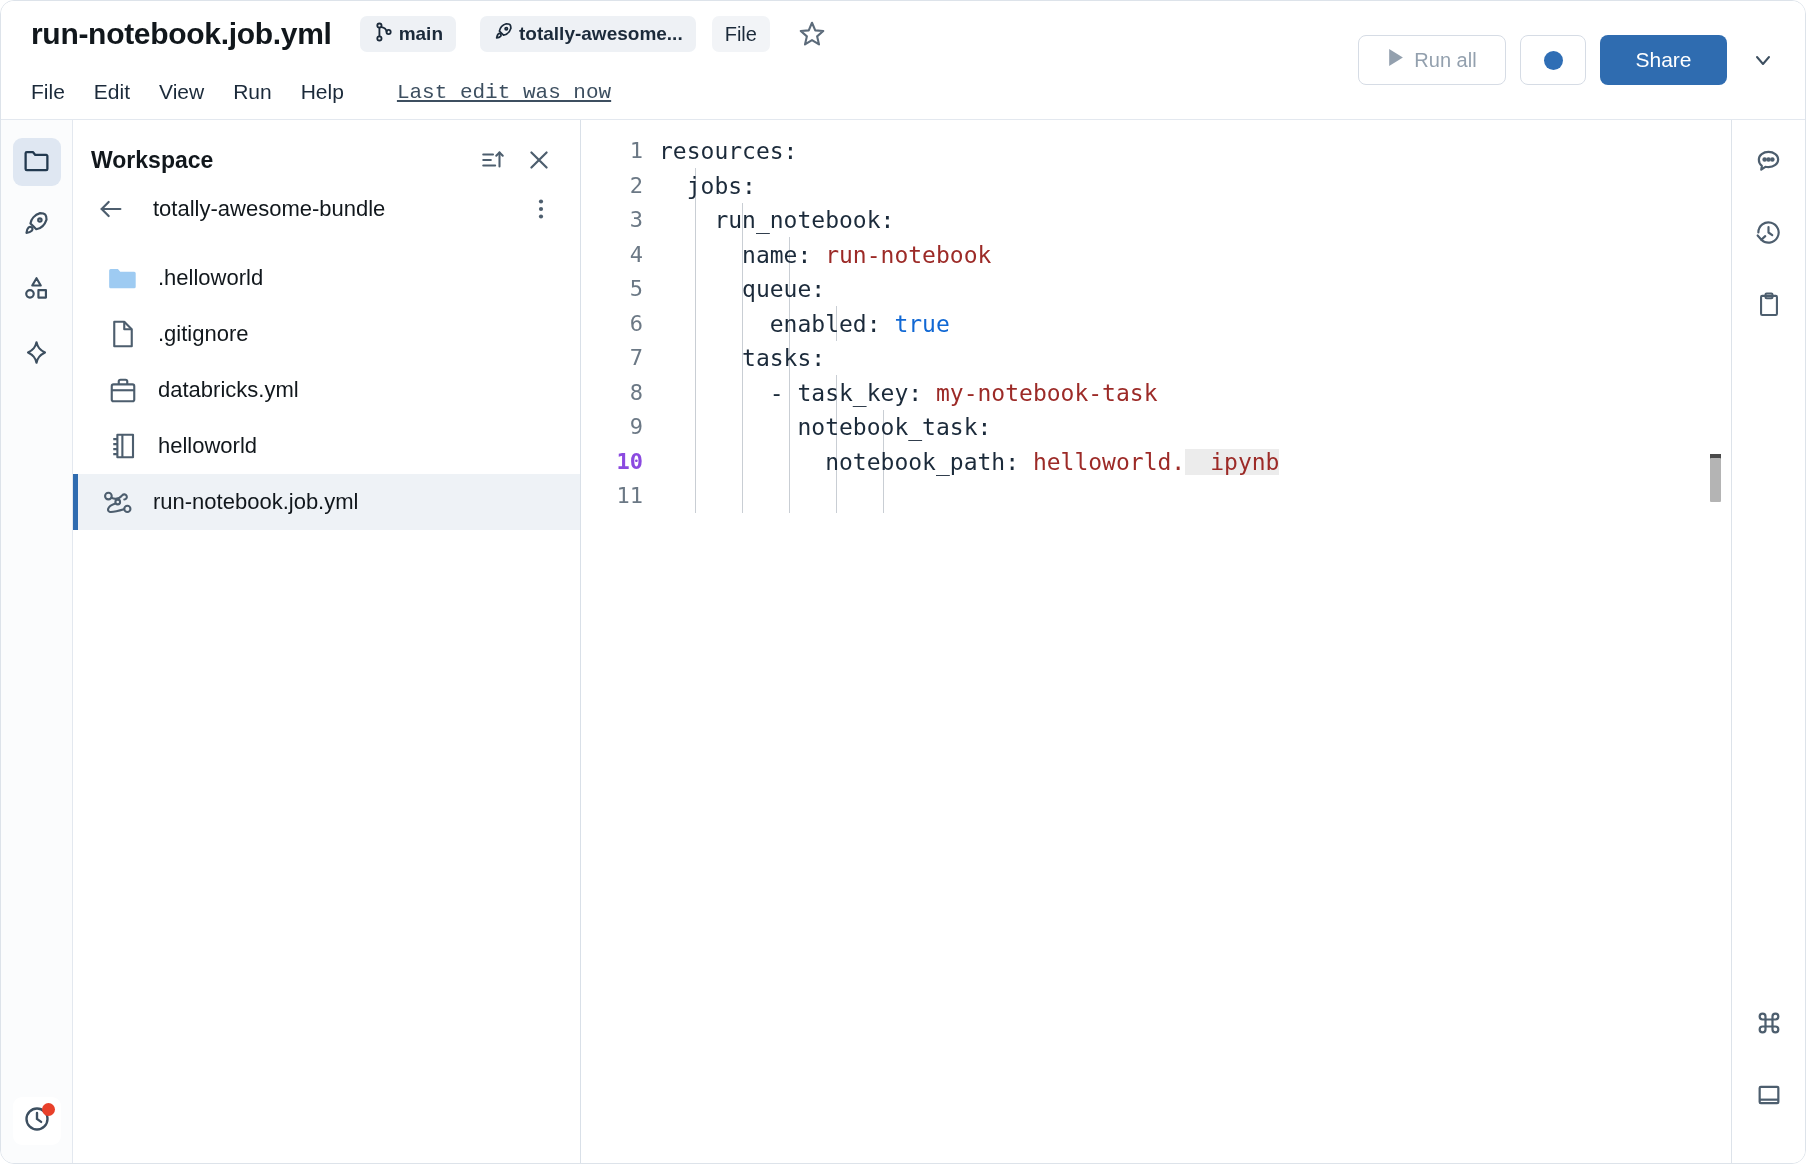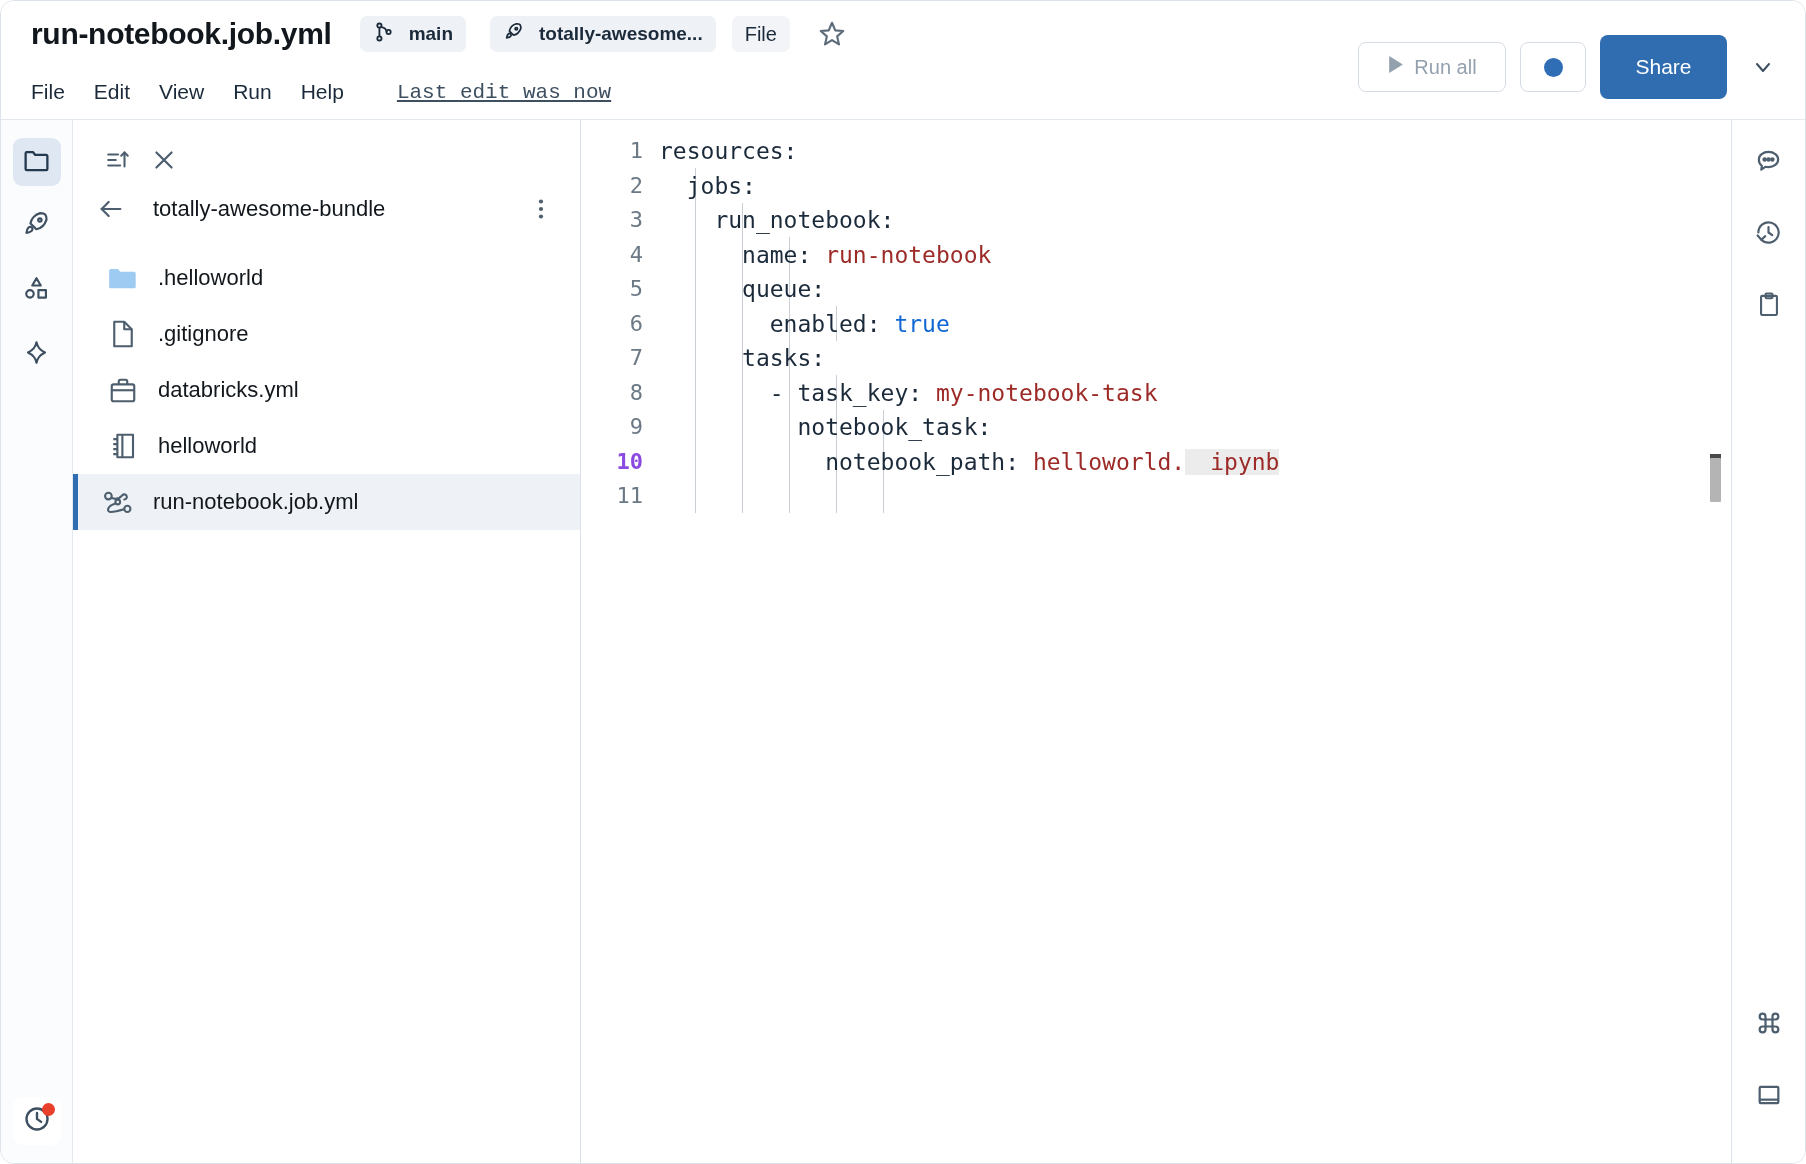--- a/index.html
+++ b/index.html
@@ -44,21 +44,21 @@
     font-size: 30px;
     font-weight: 700;
     color: #11171c;
     letter-spacing: -0.3px;
     white-space: nowrap;
   }
 
   .chip {
     display: inline-flex;
     align-items: center;
-    gap: 14px;
+    gap: 4px;
     height: 36px;
     padding: 16px 13px;
     margin-left: 24px;
     background: #eef1f5;
     border-radius: 7px;
     font-size: 19px;
     font-weight: 700;
     color: #1b2a3a;
     white-space: nowrap;
     cursor: pointer;
@@ -119,21 +119,21 @@
     display: flex; align-items: center; justify-content: center;
     cursor: pointer;
   }
   .status-dot {
     width: 19px; height: 19px;
     border-radius: 50%;
     background: #2f6eb5;
   }
 
   .btn-share {
-    width: 127px; height: 64px;
+    width: 127px; height: 50px;
     background: #2f6cb0;
     border: none;
     border-radius: 8px;
     color: #fff;
     font-size: 21px;
     font-family: "Liberation Sans", sans-serif;
     cursor: pointer;
   }
 
   .btn-caret {
@@ -512,20 +512,21 @@
                 <path d="M12 7.2V12l3.3 2.3"></path>
             </svg>
           </span>
           <span class="notif-dot"></span>
         </div>
       </div>
     </div>
 
     <div class="panel">
       <div class="panel-head">
+        <div class="panel-title">Workspace</div>
         <div class="panel-icon">
           <svg width="26" height="26" viewBox="0 0 24 24" fill="none" stroke="#4d5e6e" stroke-width="1.9" stroke-linecap="round" stroke-linejoin="round">
             <path d="M3 7h9"></path>
               <path d="M3 12h7"></path>
               <path d="M3 17h11"></path>
             <path d="M18 18V5"></path>
               <polyline points="15,8 18,5 21,8"></polyline>
           </svg>
         </div>
         <div class="panel-icon">

